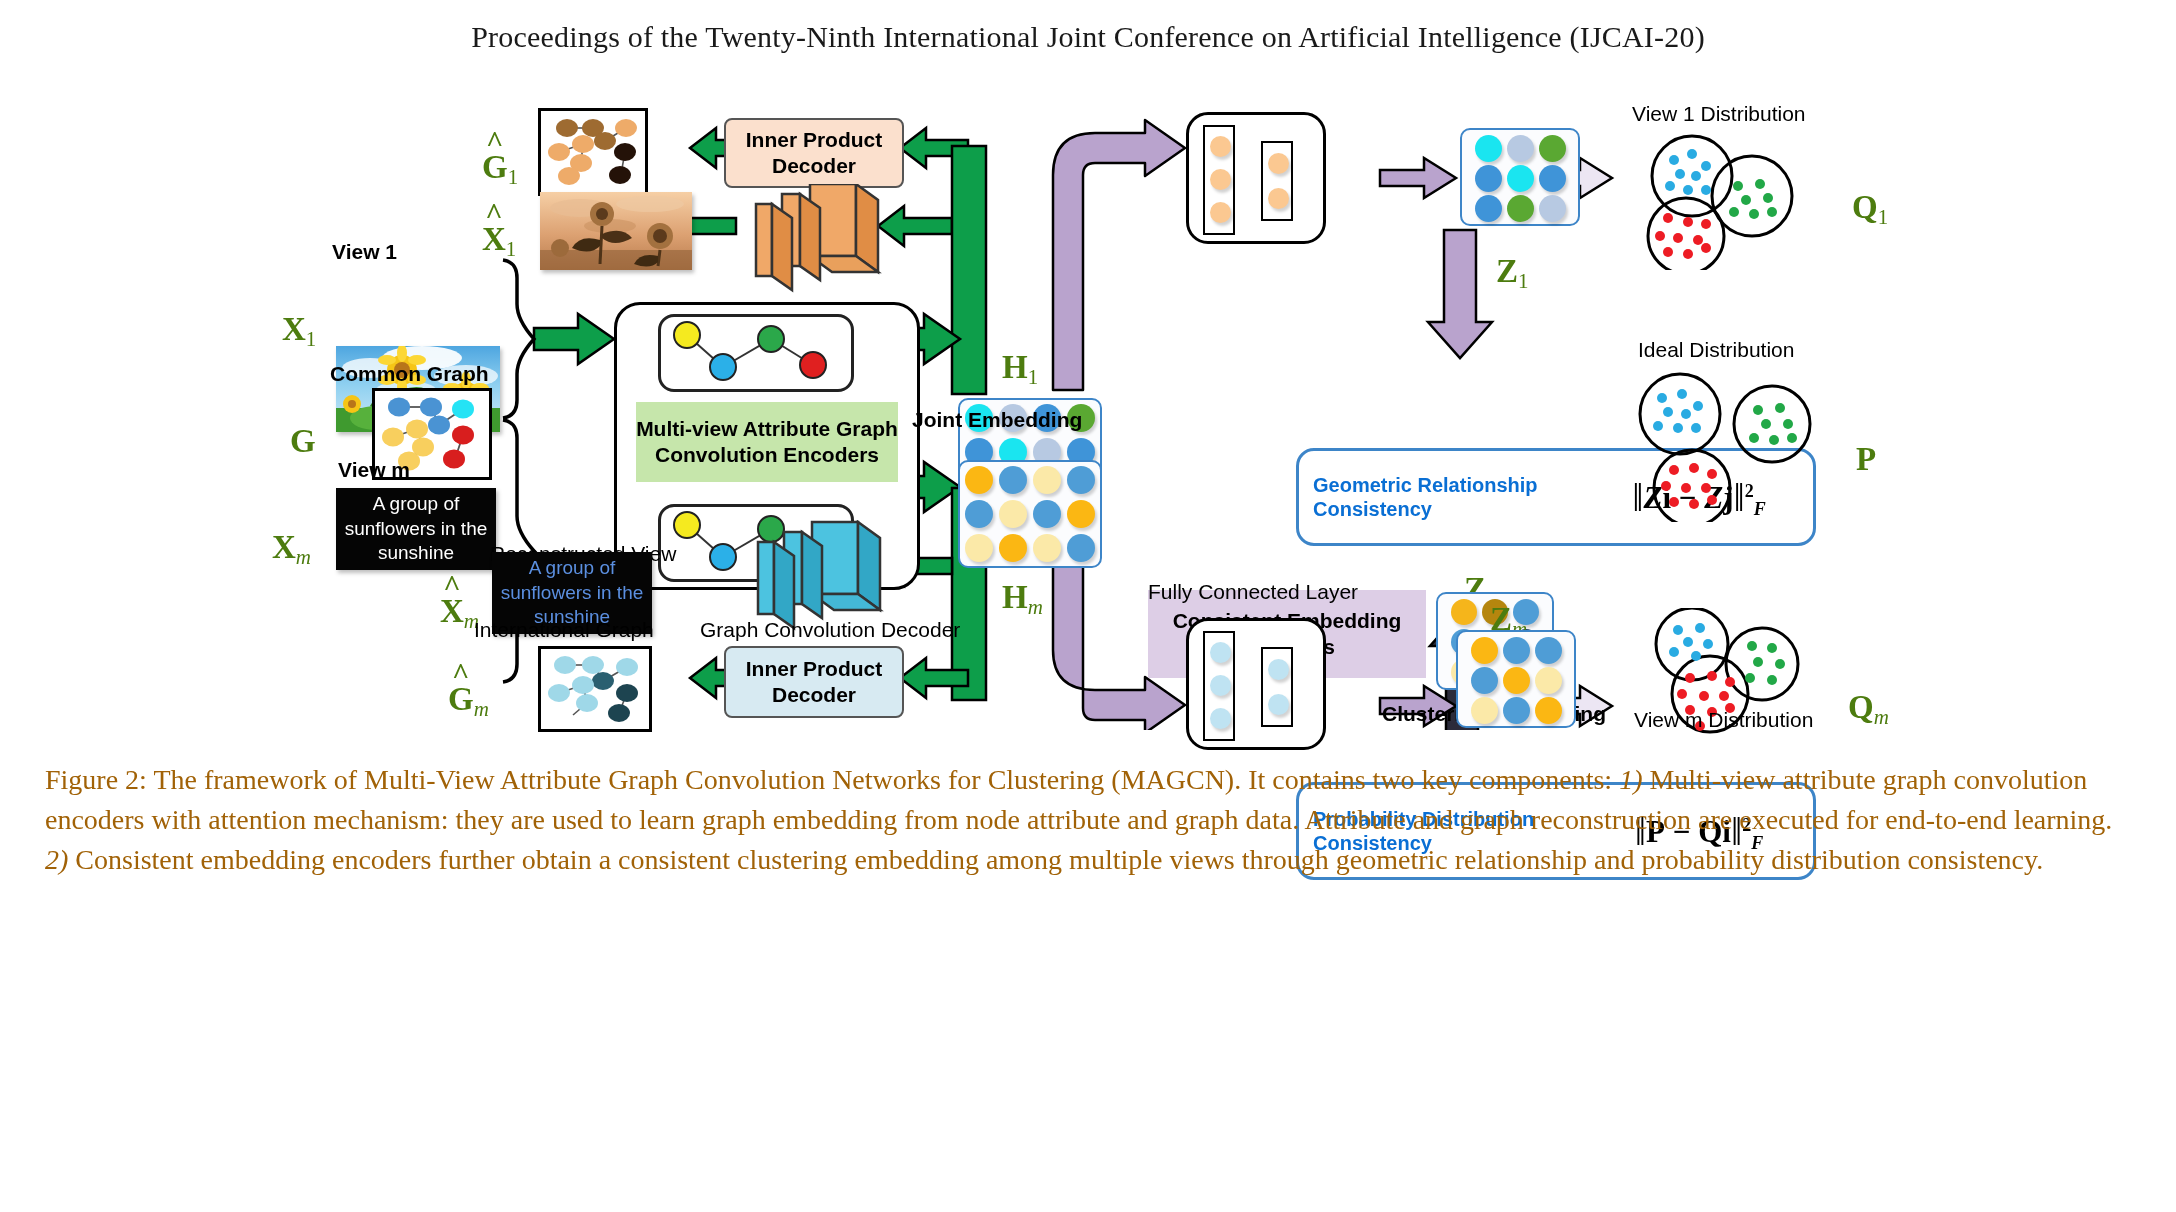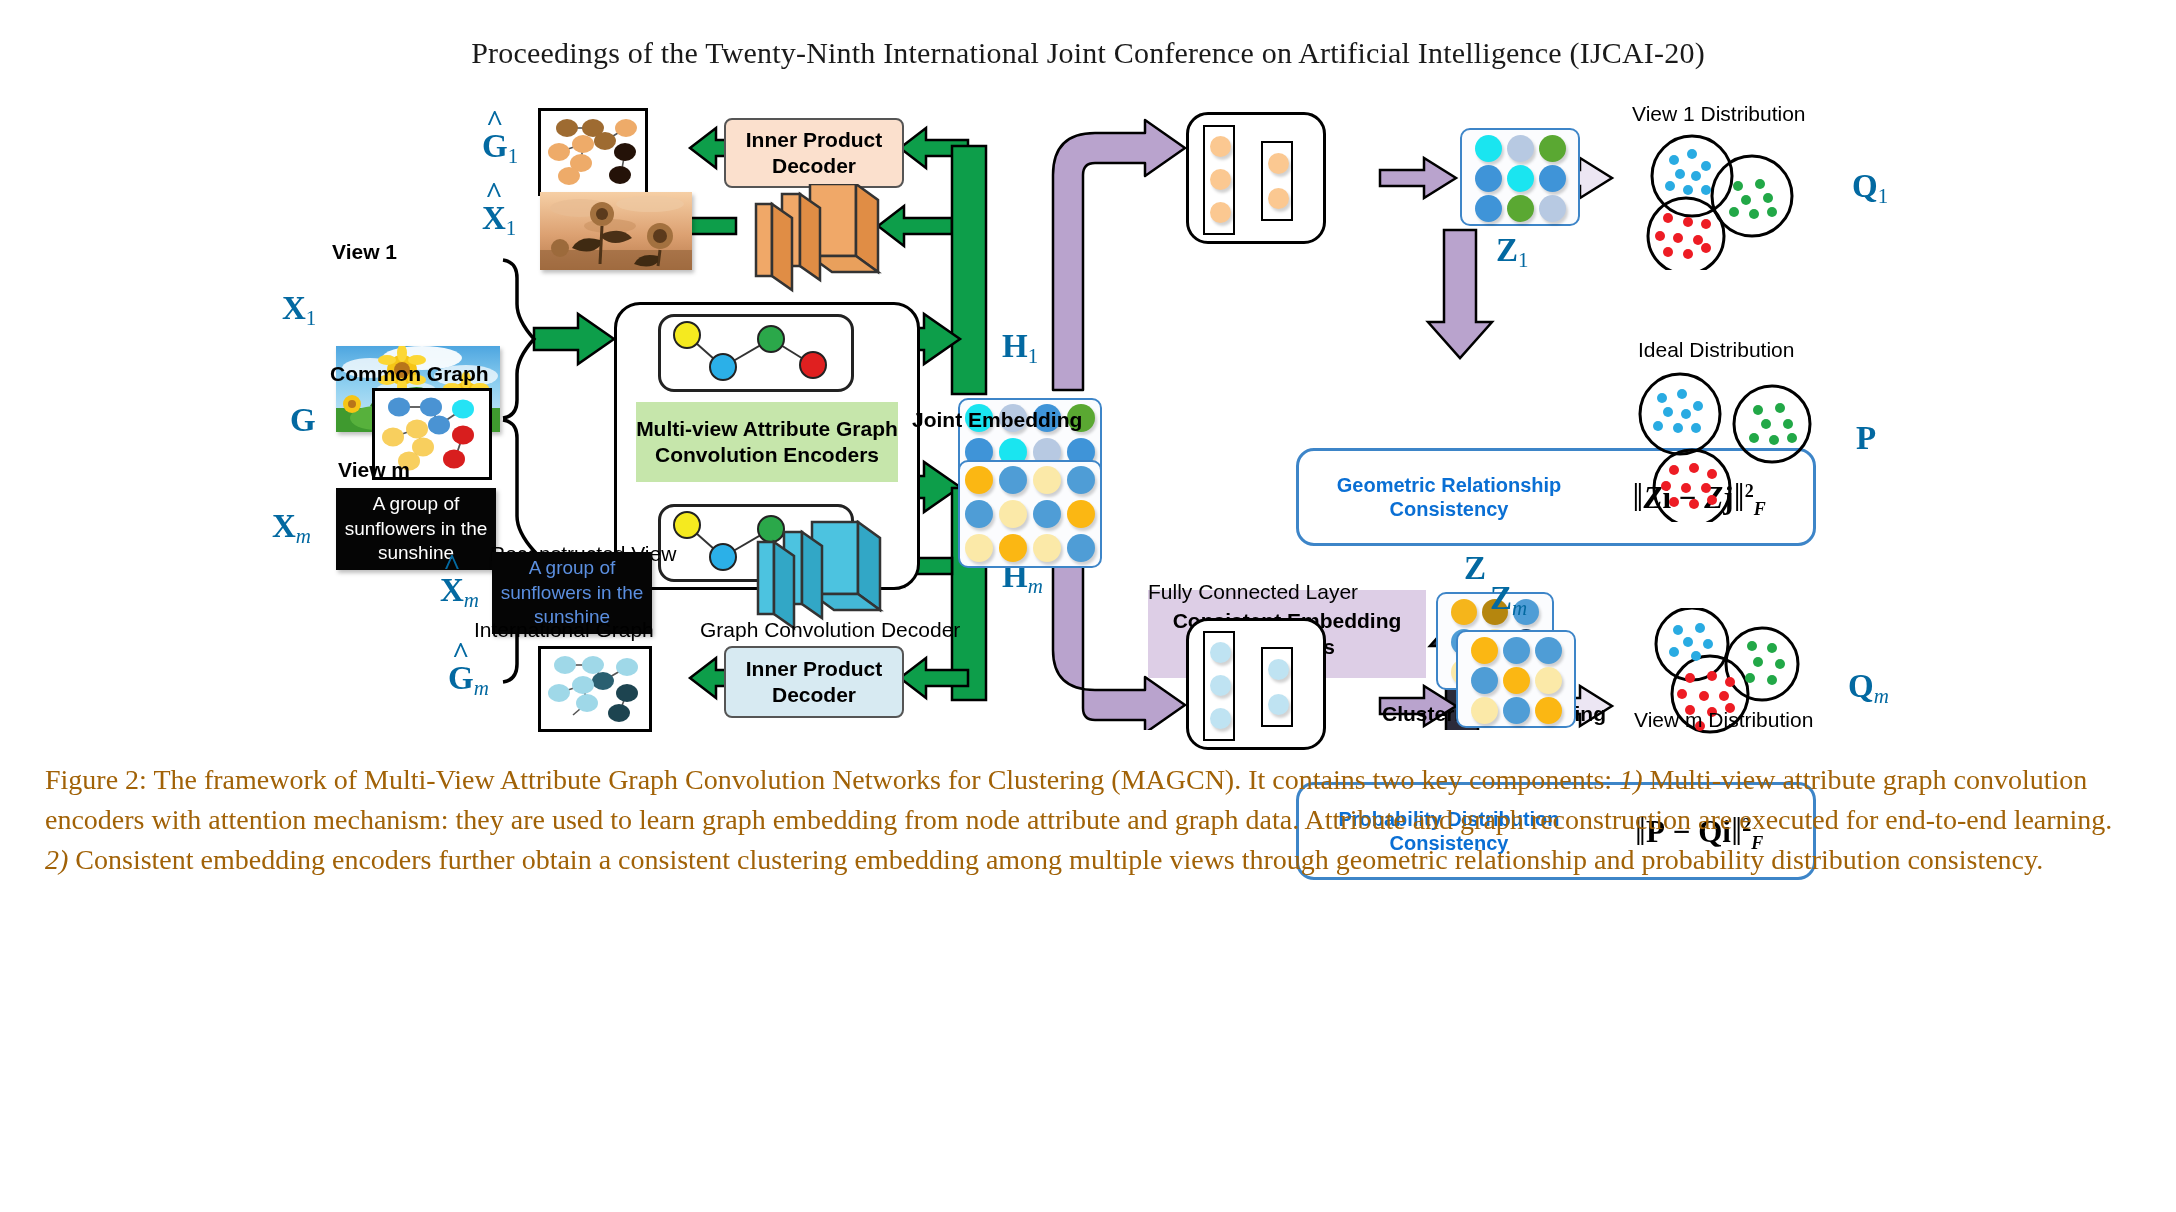--- a/index.html
+++ b/index.html
@@ -1,45 +1,45 @@
 <!DOCTYPE html>
 <html><head>
 <meta charset="utf-8">
 <style>
   html,body{margin:0;padding:0;background:#fff;}
   body{width:2176px;height:1212px;position:relative;font-family:"Liberation Serif",serif;overflow:hidden;}
   .abs{position:absolute;}
   
-  #venue-header{top:36px;left:0;width:2176px;text-align:center;font-size:30px;color:#1a1a1a;letter-spacing:.2px;}
+  #venue-header{top:20px;left:0;width:2176px;text-align:center;font-size:30px;color:#1a1a1a;letter-spacing:.2px;}
   
   #figure{top:90px;left:0;width:2176px;height:640px;}
   
   .lbl{font-family:"Liberation Sans",sans-serif;font-weight:bold;font-size:21px;color:#000;white-space:nowrap;}
   .lbl-reg{font-family:"Liberation Sans",sans-serif;font-size:21px;color:#000;white-space:nowrap;}
-  .math{font-family:"Liberation Serif",serif;font-weight:bold;font-size:33px;color:#0369a1;white-space:nowrap;}
+  .math{font-family:"Liberation Serif",serif;font-weight:bold;font-size:33px;color:#4d7c0f;white-space:nowrap;margin-top:21px;}
   .math .sub{font-size:21px;font-weight:normal;vertical-align:-6px;font-style:italic;}
   .math .subn{font-size:21px;font-weight:normal;vertical-align:-6px;}
   .hat{position:relative;display:inline-block;}
   .hat::before{content:"^";position:absolute;left:50%;transform:translateX(-50%);top:-24px;font-size:30px;font-weight:bold;}
   
   .box{border:3px solid #000;background:#fff;box-sizing:border-box;}
   .roundbox{border:3px solid #000;border-radius:26px;background:#fff;box-sizing:border-box;}
   .matbox{border:2px solid #3d85c8;border-radius:10px;background:#fbfcfe;box-sizing:border-box;
           display:grid;align-content:center;justify-content:center;}
   .dot{border-radius:50%;box-shadow:2px 3px 3px rgba(0,0,0,.18);}
   
   .green-panel{background:#c6e6ab;font-family:"Liberation Sans",sans-serif;font-weight:bold;font-size:21px;
                color:#000;text-align:center;display:flex;align-items:center;justify-content:center;line-height:1.22;}
   .purple-panel{background:#ddcee6;font-family:"Liberation Sans",sans-serif;font-weight:bold;font-size:21px;
                 color:#000;text-align:center;display:flex;align-items:center;justify-content:center;line-height:1.22;}
   
   .capsule{border:3px solid #3d85c8;border-radius:18px;background:#fff;box-sizing:border-box;
            display:flex;align-items:center;}
   .capsule .ctext{color:#0a6fd4;font-family:"Liberation Sans",sans-serif;font-weight:bold;font-size:20px;
-                  text-align:center;line-height:1.22;flex:0 0 auto;}
+                  line-height:1.22;flex:0 0 auto;}
   .capsule .cform{font-family:"Liberation Serif",serif;font-size:31px;font-weight:bold;color:#000;
                   flex:1 1 auto;text-align:center;white-space:nowrap;}
   .norm{font-size:40px;font-weight:400;vertical-align:-3px;}
   .supF{font-size:18px;}
   
   .txtimg{background:#050505;color:#fff;font-family:"Liberation Sans",sans-serif;font-size:19px;text-align:center;
           display:flex;align-items:center;justify-content:center;line-height:1.3;padding:2px 4px;box-sizing:border-box;
           box-shadow:2px 3px 4px rgba(0,0,0,.25);}
   .txtimg.recon{color:#5b8fe0;}
   

